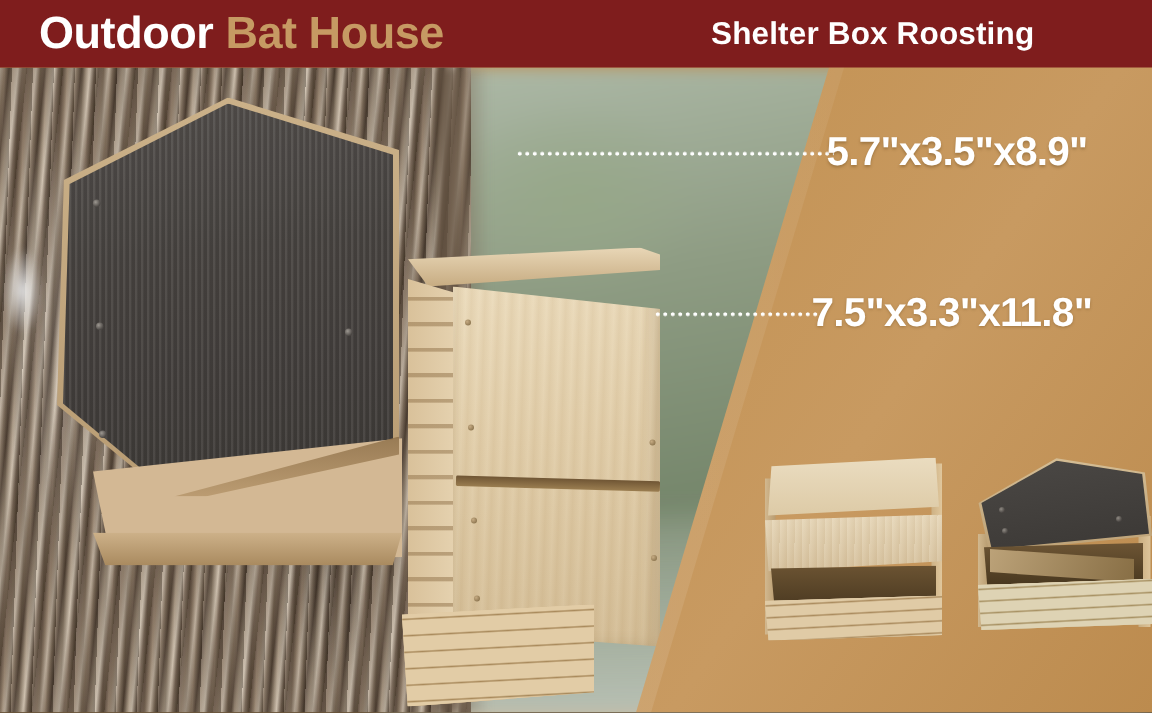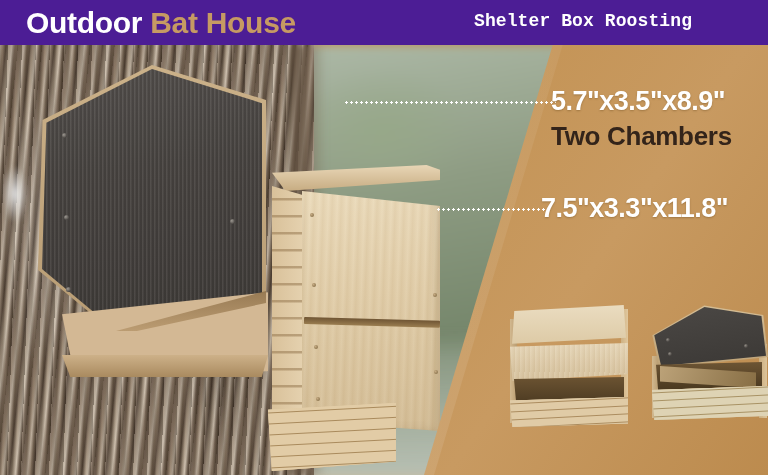--- a/index.html
+++ b/index.html
@@ -14,37 +14,36 @@
     position:relative;
     width:768px; height:475px;
     overflow:hidden;
     background:#c08e52;
   }
 
   
   .header {
     position:absolute; left:0; top:0;
     width:768px; height:45px;
-    background:#4c1d95;
+    background:#7f1d1d;
     z-index:60;
   }
   .header-title {
     position:absolute; left:26px; top:6px;
     font-size:30px; font-weight:bold;
     letter-spacing:-0.3px;
     white-space:nowrap;
   }
   .ht-white { color:#ffffff; }
   .ht-tan   { color:#c69a63; }
   .header-sub {
     position:absolute; left:474px; top:11px;
-    font-size:18px; font-weight:bold;
+    font-size:21px; font-weight:bold;
     color:#ffffff; letter-spacing:0.1px;
     white-space:nowrap;
-    font-family:Liberation Mono, monospace;
   }
 
   
   .photo {
     position:absolute; left:0; top:45px;
     width:768px; height:430px;
     overflow:hidden;
     z-index:10;
   }
   
@@ -339,21 +338,20 @@
   </div>
 
   <div class="tan-panel"></div>
   <div class="tan-edge-glow"></div>
 
   <div class="leader leader-1"></div>
   <div class="leader leader-2"></div>
 
   <div class="callout callout-1">
     <div class="co-dim">5.7"x3.5"x8.9"</div>
-    <div class="co-label">Two Chambers</div>
   </div>
 
   <div class="callout callout-2">
     <div class="co-dim">7.5"x3.3"x11.8"</div>
   </div>
 
   <div class="thumb thumb-a">
     <div class="ta-leg-l"></div>
     <div class="ta-leg-r"></div>
     <div class="ta-top"></div>

